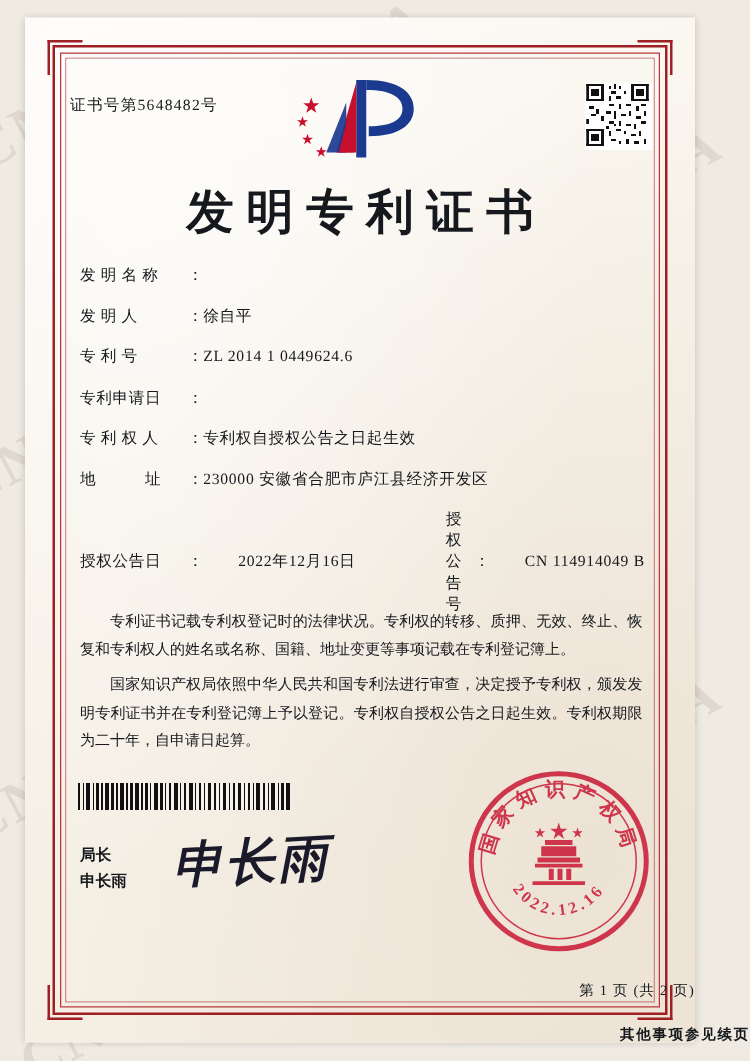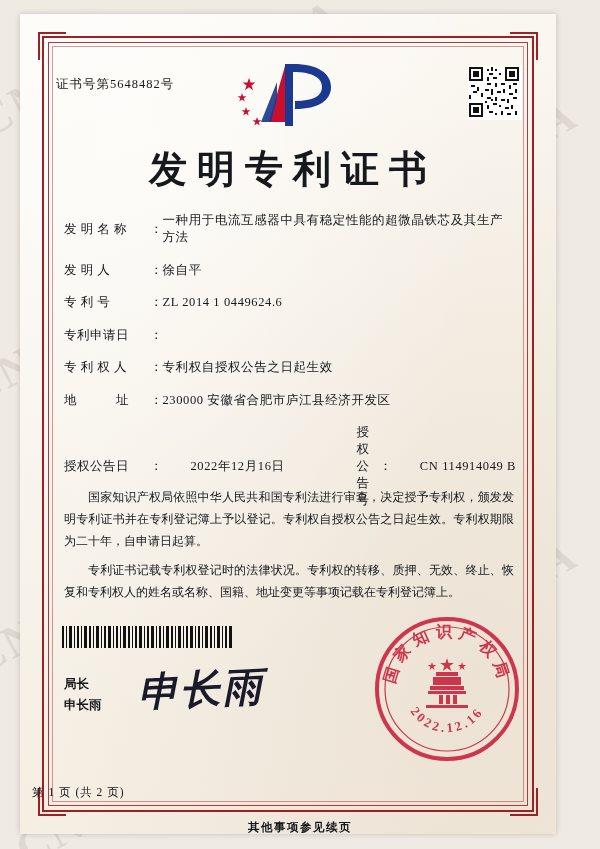--- a/index.html
+++ b/index.html
@@ -153,28 +153,28 @@
     letter-spacing:2px;
     transform:rotate(-3deg);
   }
   
   .seal{
     position:absolute;right:34px;top:600px;
     width:150px;height:150px;
   }
   
   .page-no{
-    position:absolute;left:12px;right:0;bottom:34px;
-    text-align:left;
+    position:absolute;left:0;right:0;bottom:34px;
+    text-align:right;
     font-family:"Liberation Serif","DejaVu Serif",serif;
     font-size:11.5px;color:#15181c;letter-spacing:1px;
   }
   .footnote{
     position:absolute;left:0;right:0;bottom:14px;
-    text-align:center;
+    text-align:right;
     font-family:"Liberation Serif","DejaVu Serif",serif;
     font-size:11.5px;
     font-weight:bold;
     color:#15181c;
     letter-spacing:1.5px;
     z-index:5;
   }
 </style>
 </head>
 <body>
@@ -285,21 +285,20 @@
     </svg>
   </div>
 
   <div class="title">发明专利证书</div>
 
   <div class="fields">
 
     <div class="row">
       <span class="lbl">发 明 名 称</span>
       <span class="colon">：</span>
-      <span class="val">一种用于电流互感器中具有稳定性能的超微晶铁芯及其生产方法</span>
     </div>
 
     <div class="row">
       <span class="lbl">发 明 人</span>
       <span class="colon">：</span>
       <span class="val">徐自平</span>
     </div>
 
     <div class="row">
       <span class="lbl">专 利 号</span>
@@ -329,22 +328,22 @@
       <span class="colon">：</span>
       <span class="val">2022年12月16日</span>
       <span class="lbl2">授权公告号</span>
       <span class="colon">：</span>
       <span class="val">CN 114914049 B</span>
     </div>
 
   </div>
 
   <div class="para-wrap">
+    <div class="para">专利证书记载专利权登记时的法律状况。专利权的转移、质押、无效、终止、恢复和专利权人的姓名或名称、国籍、地址变更等事项记载在专利登记簿上。</div>
     <div class="para">国家知识产权局依照中华人民共和国专利法进行审查，决定授予专利权，颁发发明专利证书并在专利登记簿上予以登记。专利权自授权公告之日起生效。专利权期限为二十年，自申请日起算。</div>
-    <div class="para">专利证书记载专利权登记时的法律状况。专利权的转移、质押、无效、终止、恢复和专利权人的姓名或名称、国籍、地址变更等事项记载在专利登记簿上。</div>
   </div>
 
   <div class="barcode">
     <svg width="170" height="22" shape-rendering="crispEdges">
       <rect width="170" height="22" fill="#f7f2e9"></rect>
       <g fill="#111">
         <rect x="0" y="0" width="2" height="22"></rect>
           <rect x="4" y="0" width="1" height="22"></rect>
         <rect x="7" y="0" width="3" height="22"></rect>
           <rect x="12" y="0" width="1" height="22"></rect>

